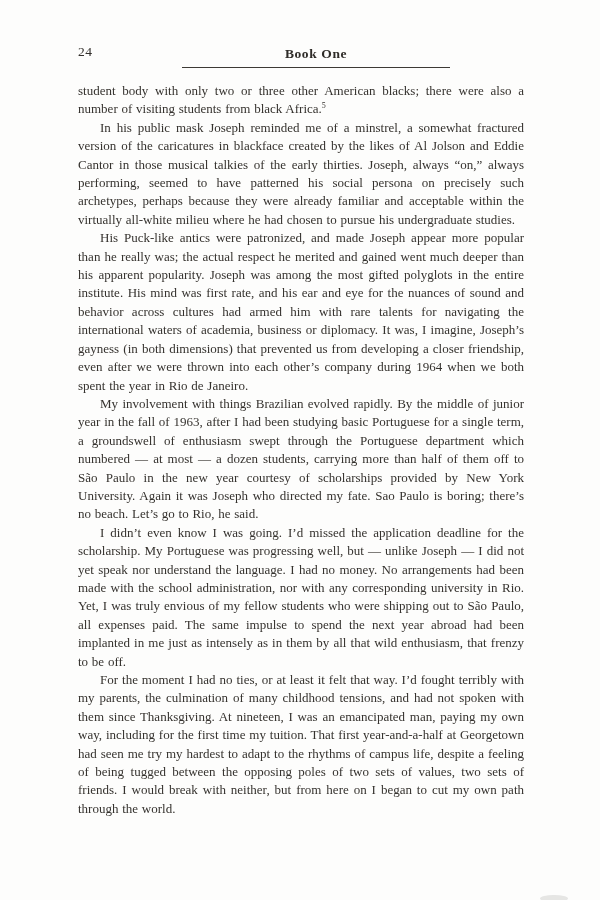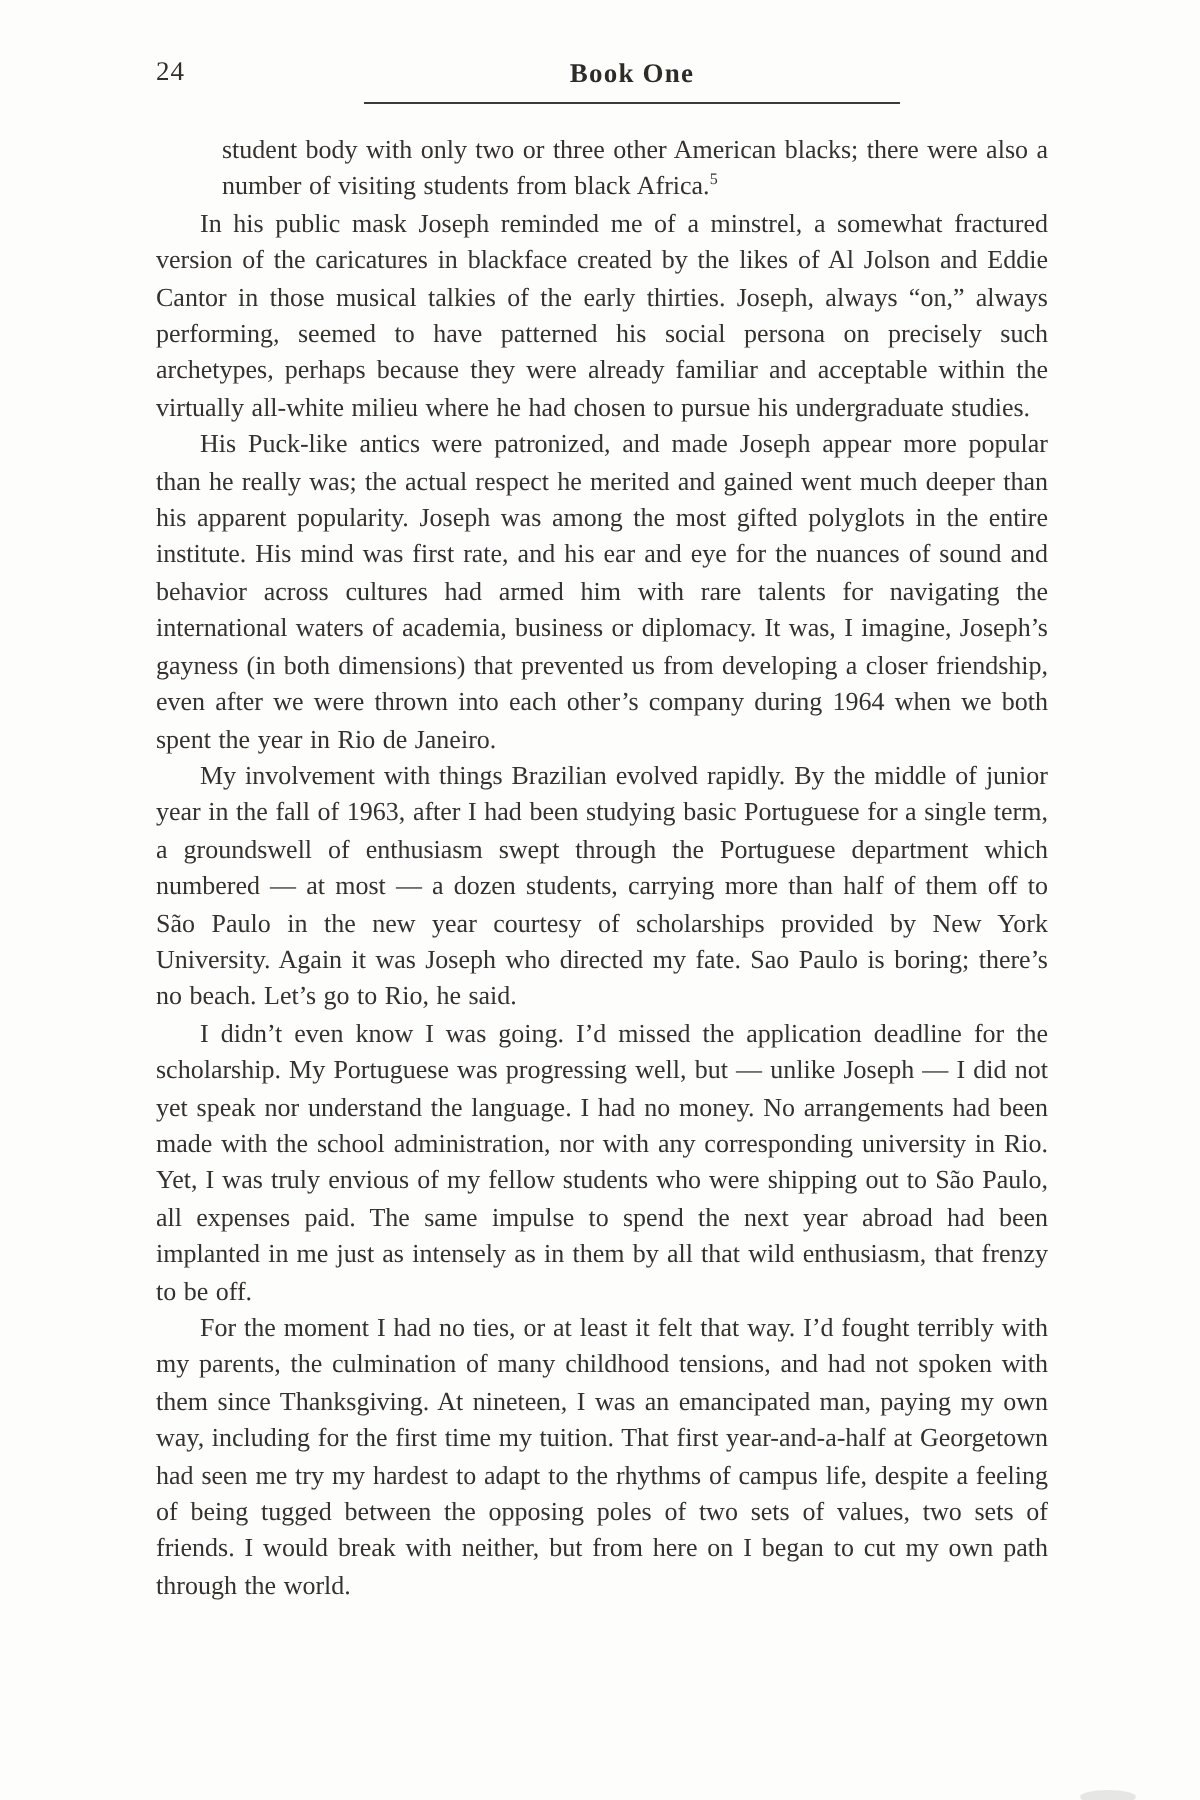--- a/index.html
+++ b/index.html
@@ -12,21 +12,21 @@
     width: 600px;
     height: 900px;
     background: #fdfdfc;
     overflow: hidden;
     font-family: "Liberation Serif", "DejaVu Serif", serif;
     color: #35322e;
   }
   .content {
     position: absolute;
     left: 78px;
-    top: 28px;
+    top: 44px;
     width: 446px;
   }
   .header {
     position: relative;
     height: 24px;
     margin-bottom: 14px;
   }
   .pagenum {
     position: absolute;
     left: 0;
@@ -55,21 +55,20 @@
     font-size: 13px;
     line-height: 18.4px;
     word-spacing: 0.5px;
   }
   .para {
     margin: 0;
     text-indent: 22px;
   }
   .para.no-indent {
     text-indent: 0;
-    margin-left: 33px;
   }
   .fn {
     font-size: 8px;
     line-height: 0;
     vertical-align: 5px;
     letter-spacing: 0;
   }
   .smudge {
     position: absolute;
     right: 32px;

